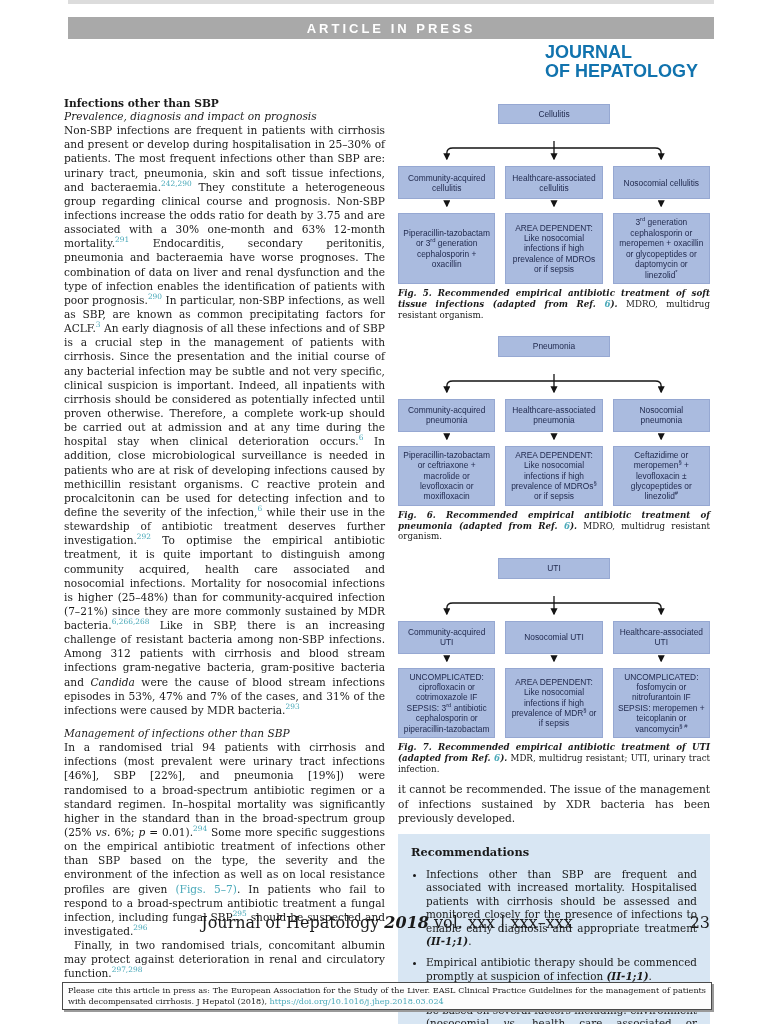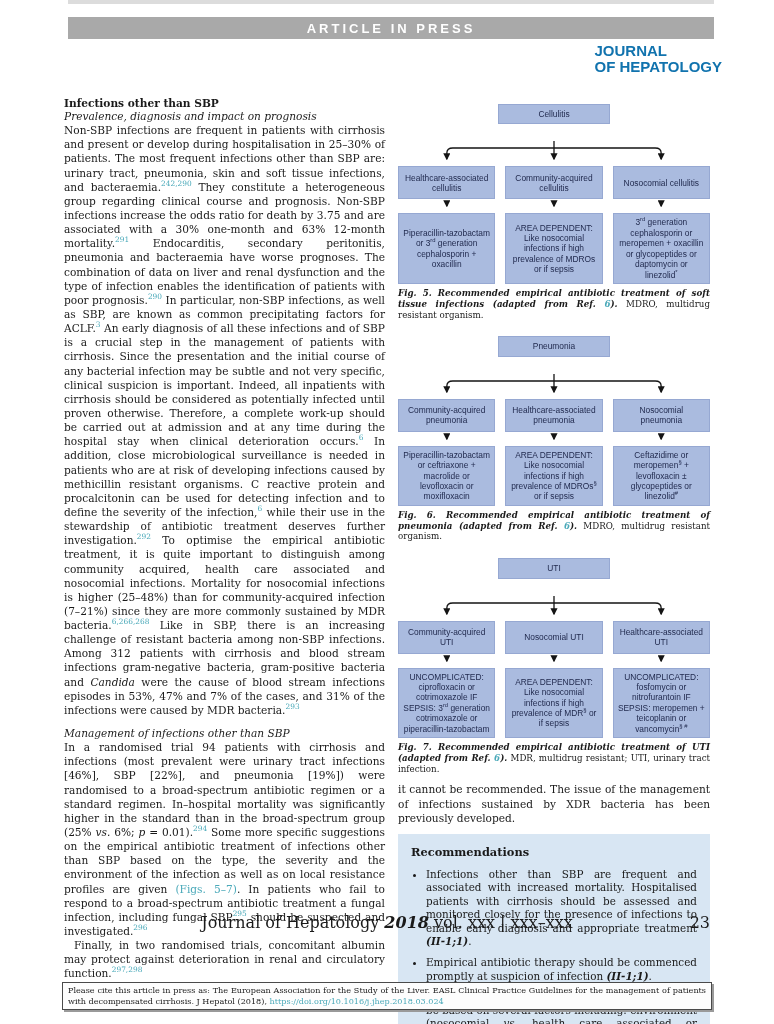--- a/index.html
+++ b/index.html
@@ -3,22 +3,22 @@
 <meta charset="utf-8">
 <style>
   html,body{margin:0;padding:0;}
   .page{position:relative;width:774px;height:1024px;background:#ffffff;overflow:hidden;
         font-family:"DejaVu Serif",serif;color:#1a1a1a;}
   .top-strip{position:absolute;top:0;left:68px;right:60px;height:4px;background:#dcdcdc;}
   .banner{position:absolute;top:17px;left:68px;right:60px;height:22px;
           background:var(--banner_bg,#a9a9a9);color:#fff;
           font-family:"Liberation Sans",sans-serif;font-weight:bold;font-size:13px;
           letter-spacing:3px;display:flex;align-items:center;justify-content:center;}
-  .logo{position:absolute;top:43px;right:52px;color:var(--journal_blue,#1173ae);
-        font-family:"Liberation Sans",sans-serif;font-weight:bold;font-size:15px;
+  .logo{position:absolute;top:43px;right:76px;color:var(--journal_blue,#1173ae);
+        font-family:"Liberation Sans",sans-serif;font-weight:bold;font-size:18px;
         line-height:1.08;text-align:left;}
   .columns{position:absolute;top:88px;left:64px;width:646px;display:flex;gap:13px;}
   .col-left{width:321px;}
   .col-right{width:312px;}
   p.body{margin:0;font-size:10.6px;line-height:1.335;text-align:justify;}
   .indent{text-indent:10px;}
   h3.shead{margin:9px 0 0 0;font-size:10.6px;font-weight:bold;}
   .subhead{font-style:italic;font-size:10.6px;line-height:1.335;}
   .mt{margin-top:9px;}
   sup,.sup{font-size:0.7em;line-height:0;vertical-align:super;}
@@ -93,22 +93,22 @@
     <div class="col-right">
 
       <div class="fig">
         <div class="box rootbox">Cellulitis</div>
         <svg class="conn" viewBox="0 0 313 26">
           <path d="M156.5,1 V19" marker-end="url(#arrow)"></path>
           <path d="M156.5,8 H55 Q49,8 49,13 V19" marker-end="url(#arrow)"></path>
           <path d="M156.5,8 H258 Q264,8 264,13 V19" marker-end="url(#arrow)"></path>
         </svg>
         <div class="frow">
+          <div class="box l2">Community-acquired cellulitis</div>
           <div class="box l2">Healthcare-associated cellulitis</div>
-          <div class="box l2">Community-acquired cellulitis</div>
           <div class="box l2">Nosocomial cellulitis</div>
         </div>
         <svg class="arrows3" viewBox="0 0 313 12">
           <path d="M49,1 V6" marker-end="url(#arrow)"></path>
           <path d="M156.5,1 V6" marker-end="url(#arrow)"></path>
           <path d="M264,1 V6" marker-end="url(#arrow)"></path>
         </svg>
         <div class="frow">
           <div class="box l3">
               <div class="bt"><span>Piperacillin-tazobactam or 3</span><sup>rd</sup><span> generation cephalosporin + oxacillin</span></div>
@@ -166,21 +166,21 @@
           <div class="box l2">Nosocomial UTI</div>
           <div class="box l2">Healthcare-associated UTI</div>
         </div>
         <svg class="arrows3" viewBox="0 0 313 12">
           <path d="M49,1 V6" marker-end="url(#arrow)"></path>
           <path d="M156.5,1 V6" marker-end="url(#arrow)"></path>
           <path d="M264,1 V6" marker-end="url(#arrow)"></path>
         </svg>
         <div class="frow">
           <div class="box l3">
-              <div class="bt"><span>UNCOMPLICATED: ciprofloxacin or cotrimoxazole IF SEPSIS: 3</span><sup>rd</sup><span> generation cotrimoxazole or piperacillin-tazobactam</span></div>
+              <div class="bt"><span>UNCOMPLICATED: ciprofloxacin or cotrimoxazole IF SEPSIS: 3</span><sup>rd</sup><span> antibiotic cephalosporin or piperacillin-tazobactam</span></div>
             </div>
           <div class="box l3">
               <div class="bt"><span>AREA DEPENDENT: Like nosocomial infections if high prevalence of MDR</span><sup>§</sup><span> or if sepsis</span></div>
             </div>
           <div class="box l3">
               <div class="bt"><span>UNCOMPLICATED: fosfomycin or nitrofurantoin IF SEPSIS: meropemen + teicoplanin or vancomycin</span><sup>§ #</sup></div>
             </div>
         </div>
         <div class="caption"><span class="b">Fig. 7. Recommended empirical antibiotic treatment of UTI (adapted from Ref. </span><span class="b teal">6</span><span class="b">).</span><span> MDR, multidrug resistant; UTI, urinary tract infection.</span></div>
       </div>

